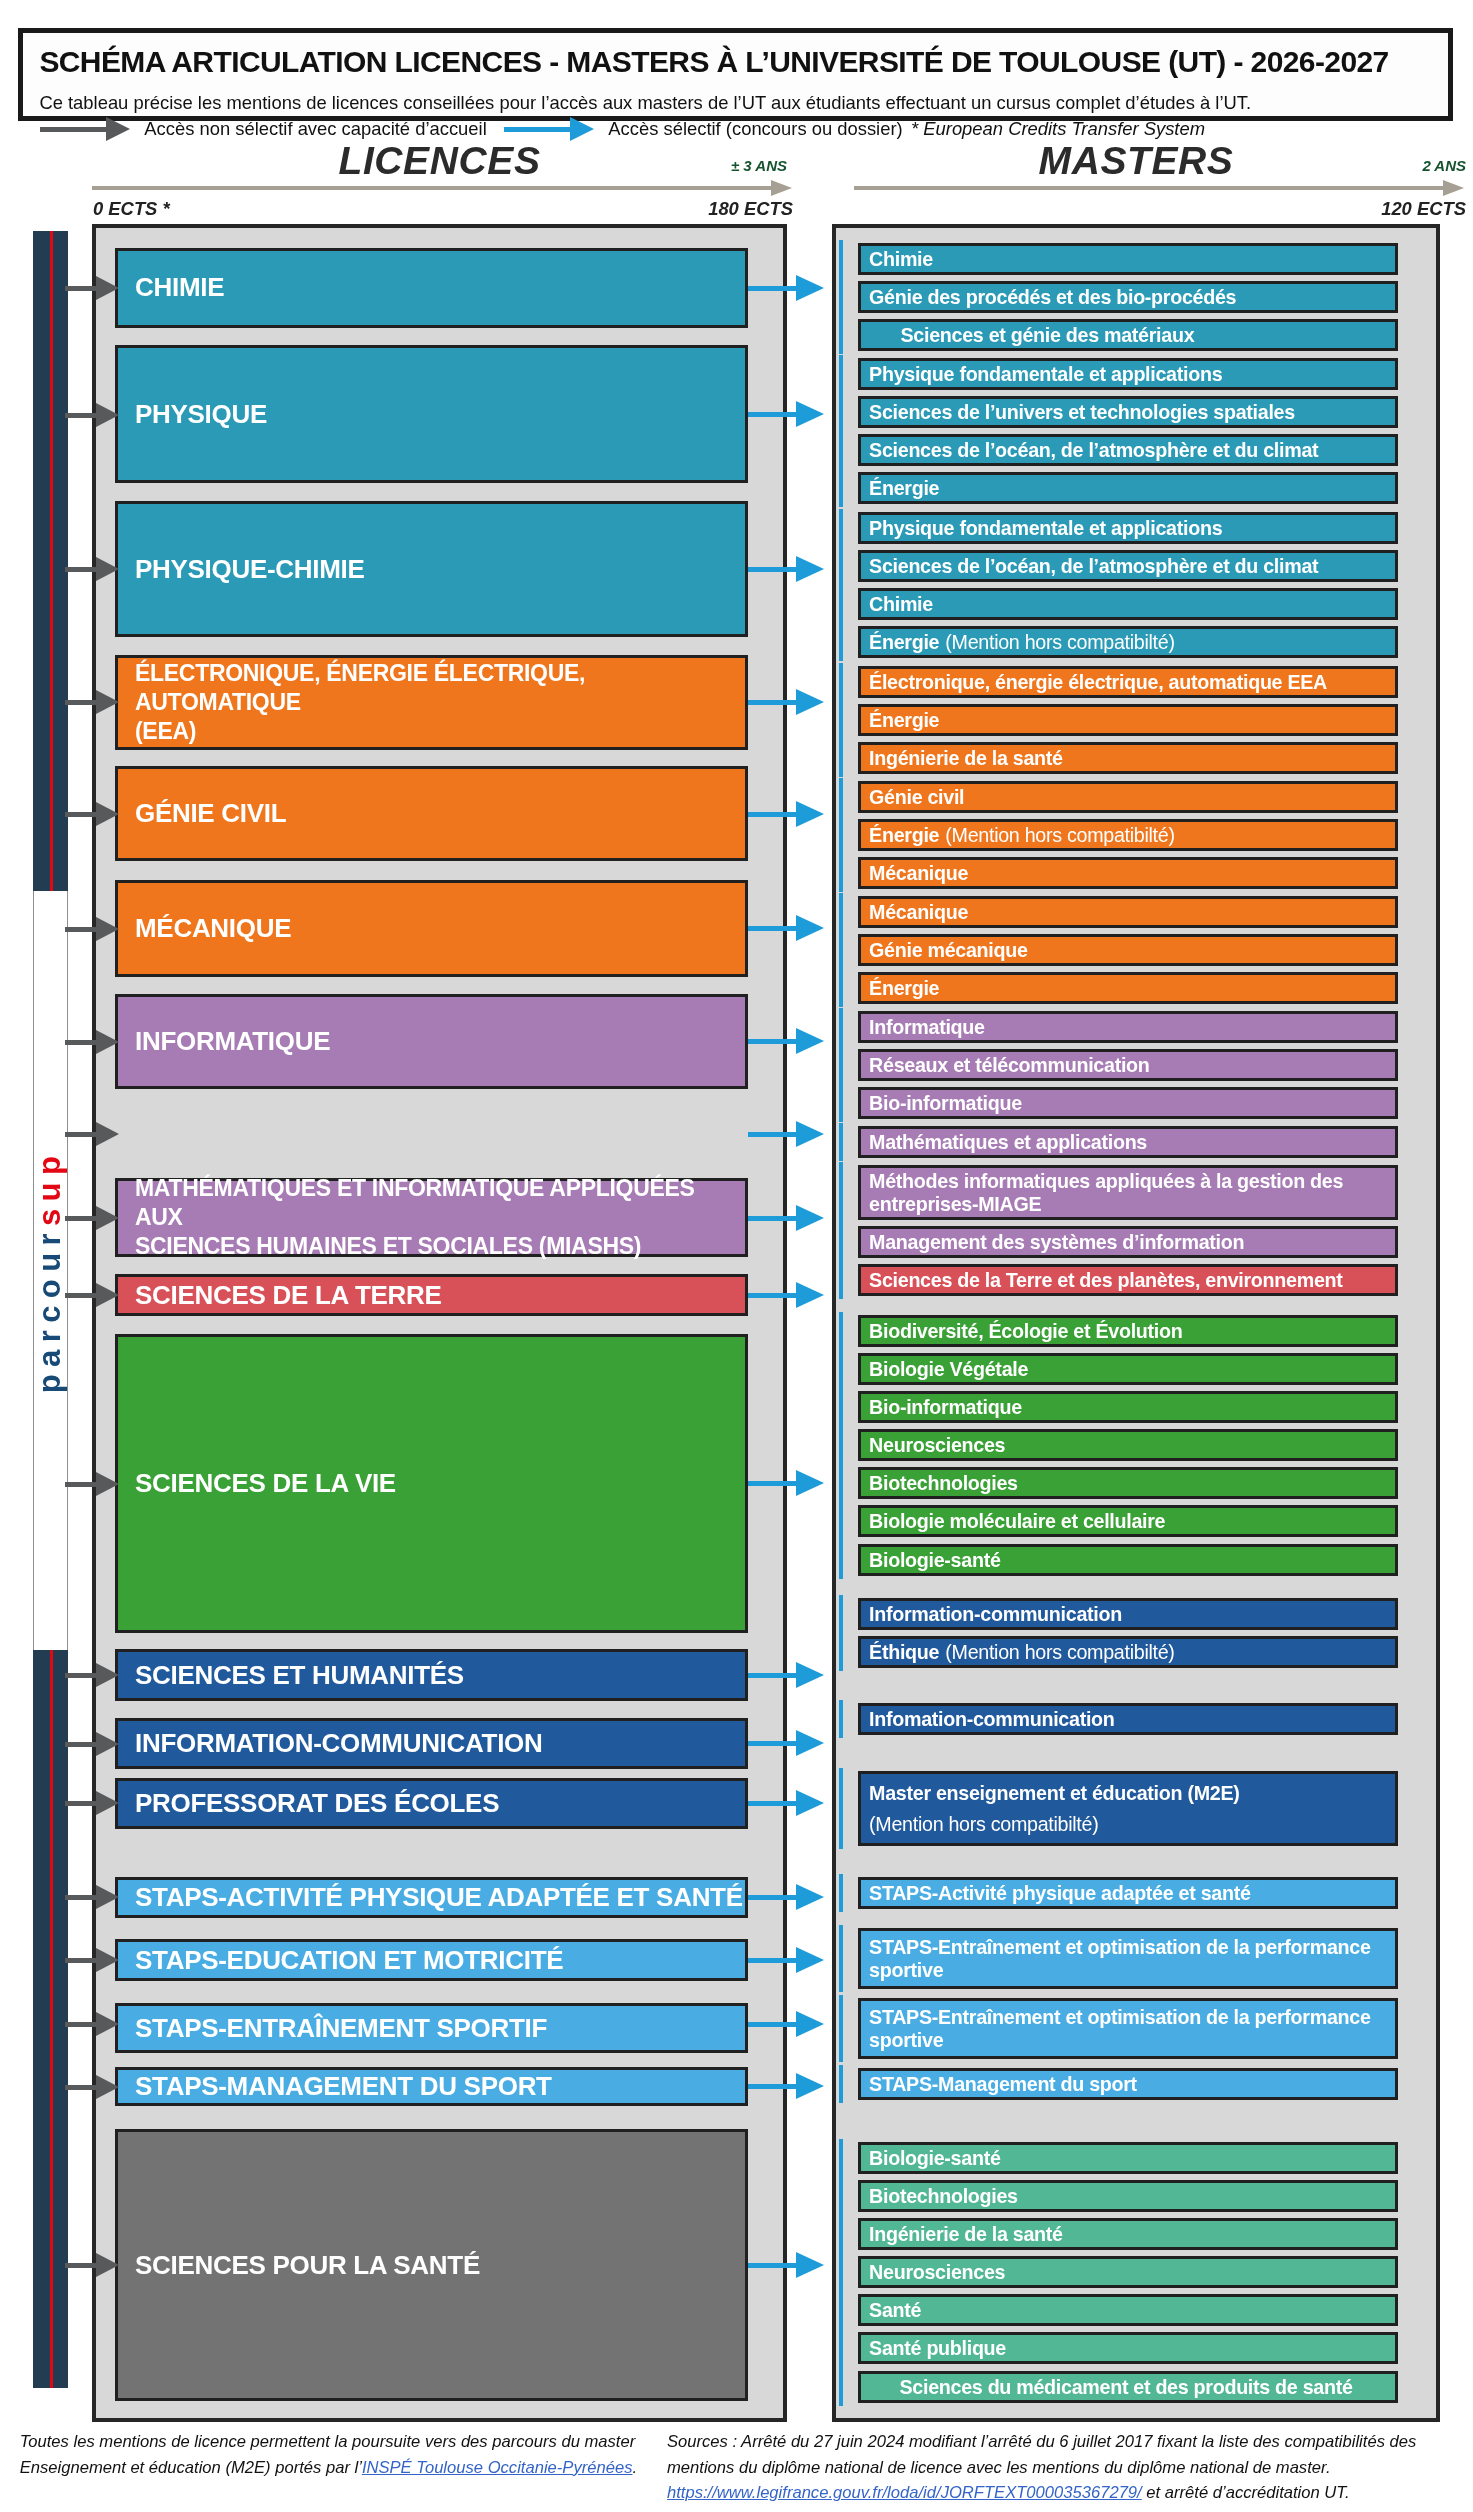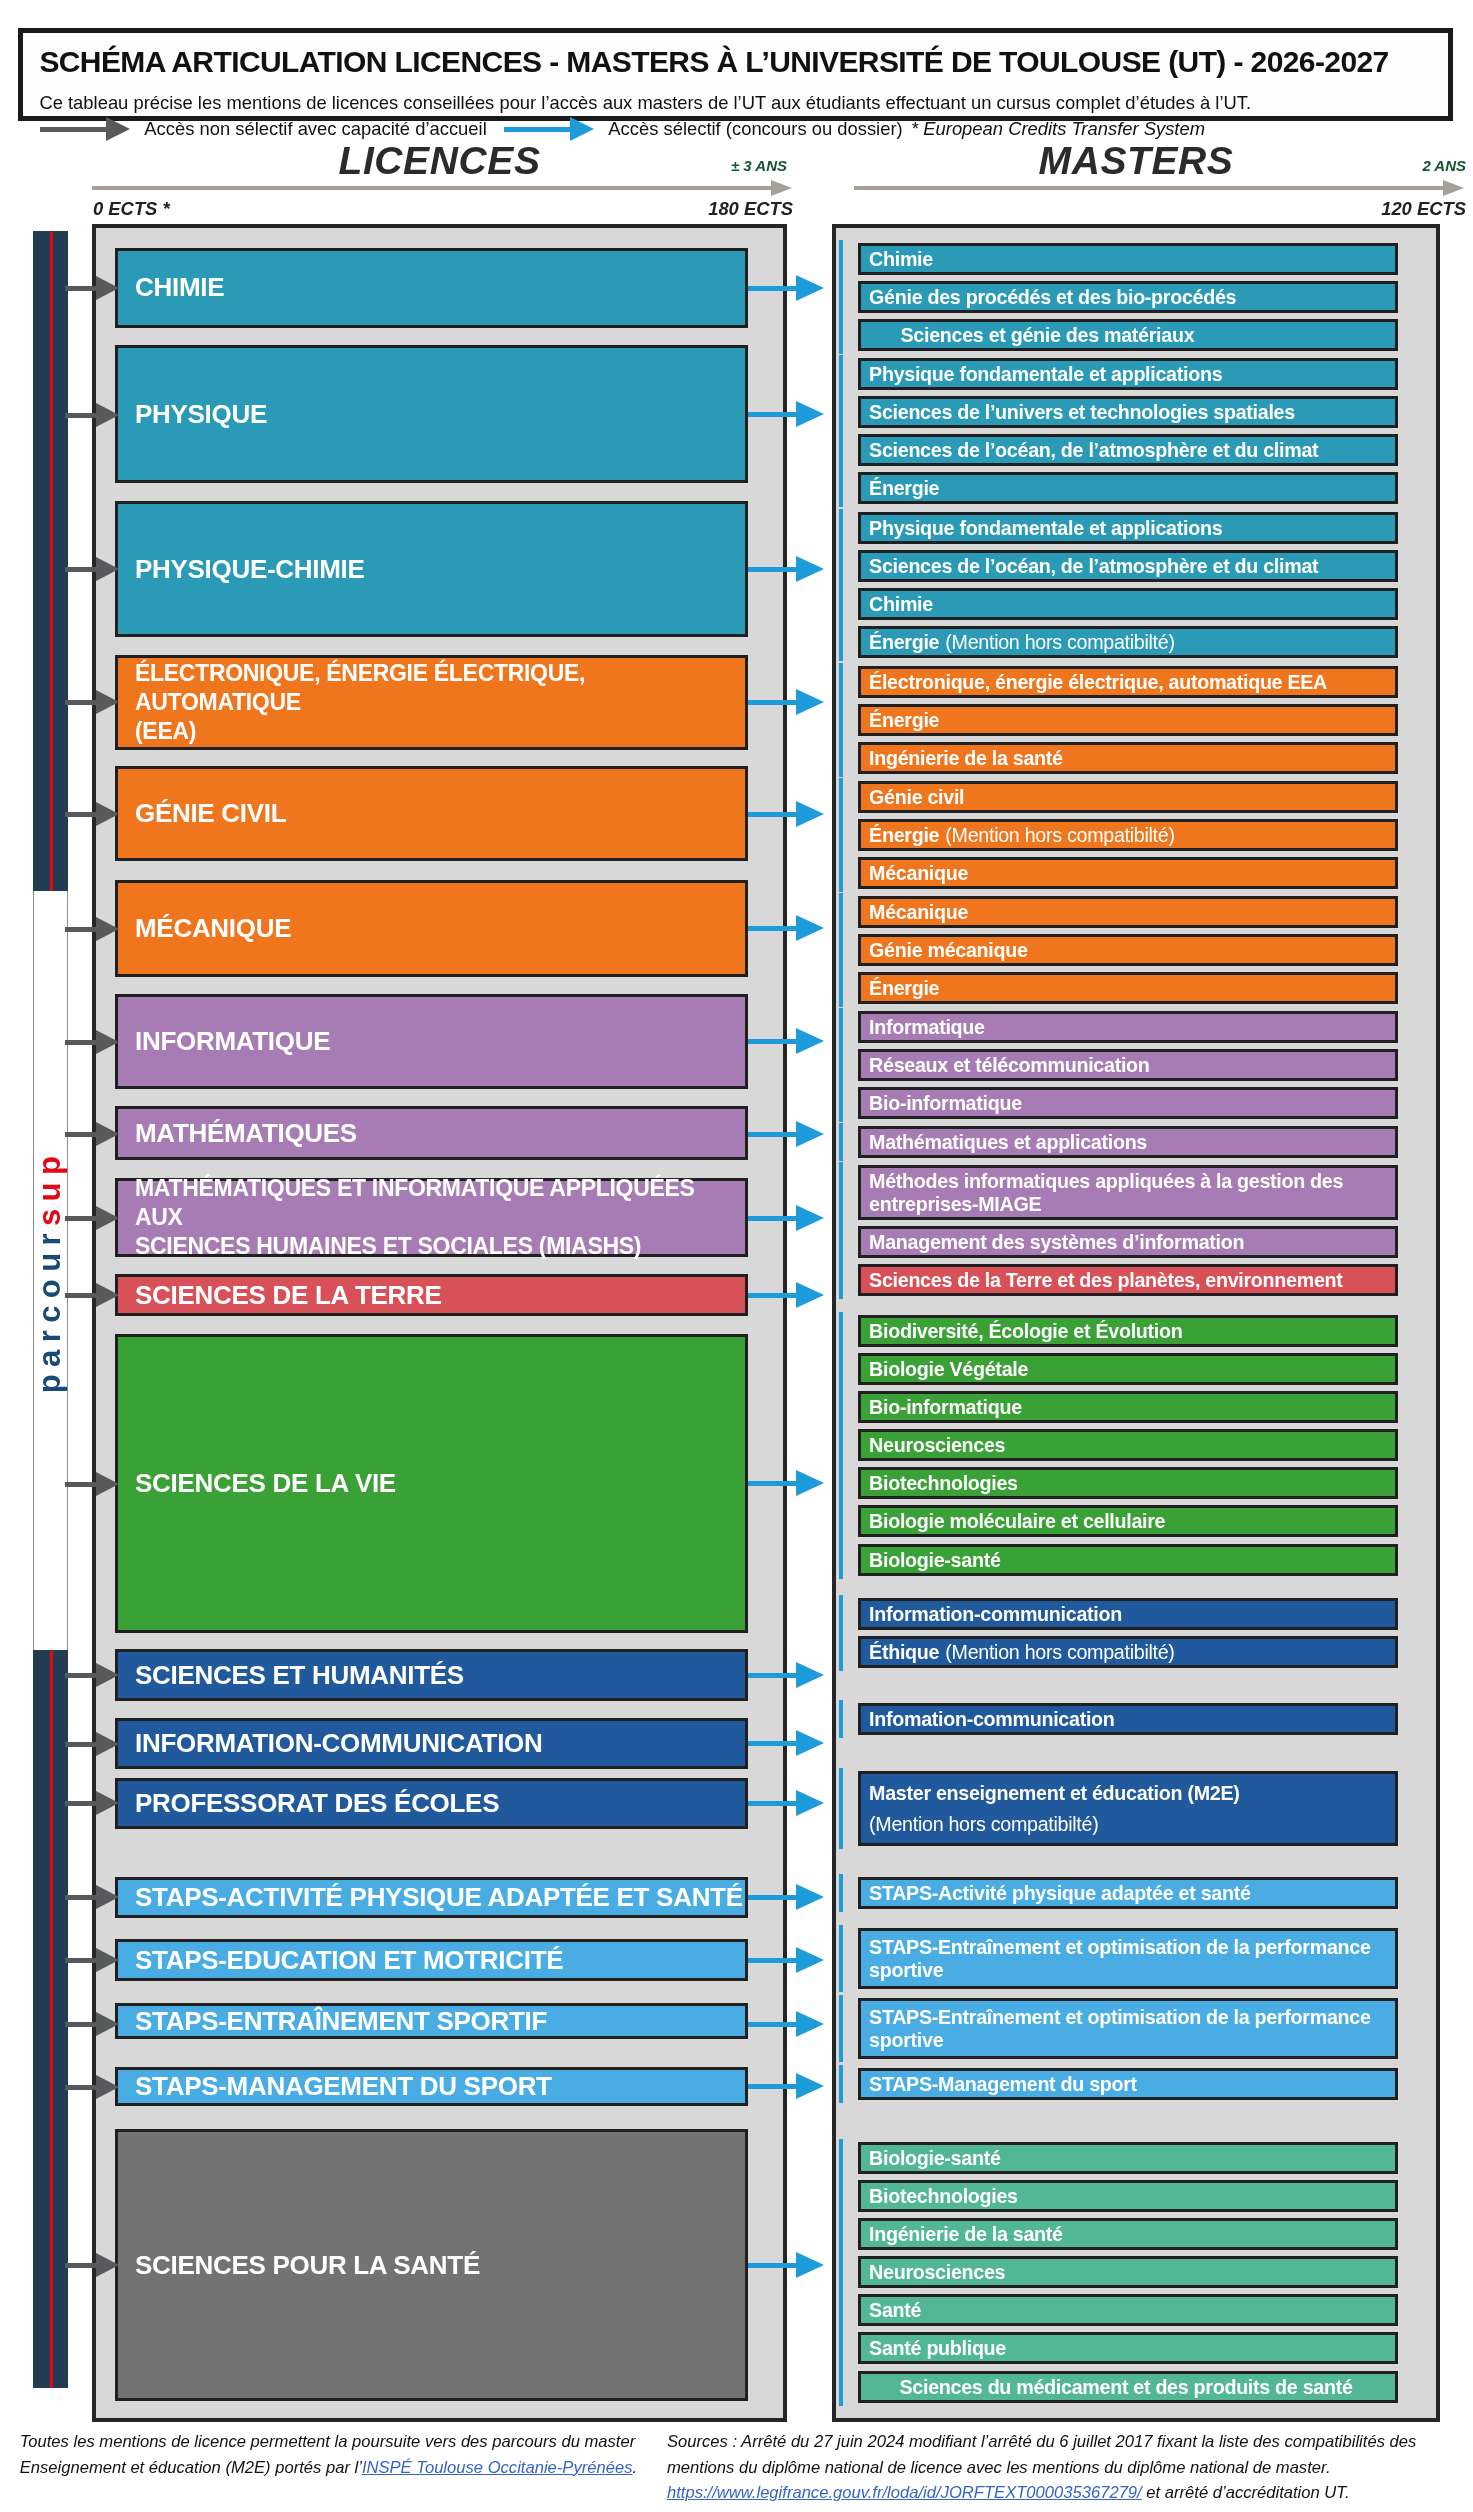--- a/index.html
+++ b/index.html
@@ -147,23 +147,20 @@
       </div>
     <div class="lic" style="top: 538px; height: 95px; background: rgb(239, 118, 29);">
         <span class="lic-label">GÉNIE CIVIL</span>
       </div>
     <div class="lic" style="top: 652px; height: 97px; background: rgb(239, 118, 29);">
         <span class="lic-label">MÉCANIQUE</span>
       </div>
     <div class="lic" style="top: 766px; height: 95px; background: rgb(167, 124, 181);">
         <span class="lic-label">INFORMATIQUE</span>
       </div>
-    <div class="lic" style="top: 878px; height: 54px; background: rgb(167, 124, 181);">
-        <span class="lic-label">MATHÉMATIQUES</span>
-      </div>
     <div class="lic lic-small" style="top: 950px; height: 79px; background: rgb(167, 124, 181);">
         <span class="lic-label">MATHÉMATIQUES ET INFORMATIQUE APPLIQUÉES AUX
 SCIENCES HUMAINES ET SOCIALES (MIASHS)</span>
       </div>
     <div class="lic" style="top: 1046px; height: 42px; background: rgb(217, 81, 88);">
         <span class="lic-label">SCIENCES DE LA TERRE</span>
       </div>
     <div class="lic" style="top: 1106px; height: 299px; background: rgb(58, 161, 54);">
         <span class="lic-label">SCIENCES DE LA VIE</span>
       </div>
@@ -175,21 +172,21 @@
       </div>
     <div class="lic" style="top: 1550px; height: 51px; background: rgb(32, 89, 156);">
         <span class="lic-label">PROFESSORAT DES ÉCOLES</span>
       </div>
     <div class="lic" style="top: 1649px; height: 41px; background: rgb(73, 173, 227);">
         <span class="lic-label">STAPS-ACTIVITÉ PHYSIQUE ADAPTÉE ET SANTÉ</span>
       </div>
     <div class="lic" style="top: 1711px; height: 42px; background: rgb(73, 173, 227);">
         <span class="lic-label">STAPS-EDUCATION ET MOTRICITÉ</span>
       </div>
-    <div class="lic" style="top: 1775px; height: 36px; background: rgb(73, 173, 227);">
+    <div class="lic" style="top: 1775px; height: 50px; background: rgb(73, 173, 227);">
         <span class="lic-label">STAPS-ENTRAÎNEMENT SPORTIF</span>
       </div>
     <div class="lic" style="top: 1839px; height: 39px; background: rgb(73, 173, 227);">
         <span class="lic-label">STAPS-MANAGEMENT DU SPORT</span>
       </div>
     <div class="lic" style="top: 1901px; height: 272px; background: #737373;">
         <span class="lic-label">SCIENCES POUR LA SANTÉ</span>
       </div>
   </div>
 

